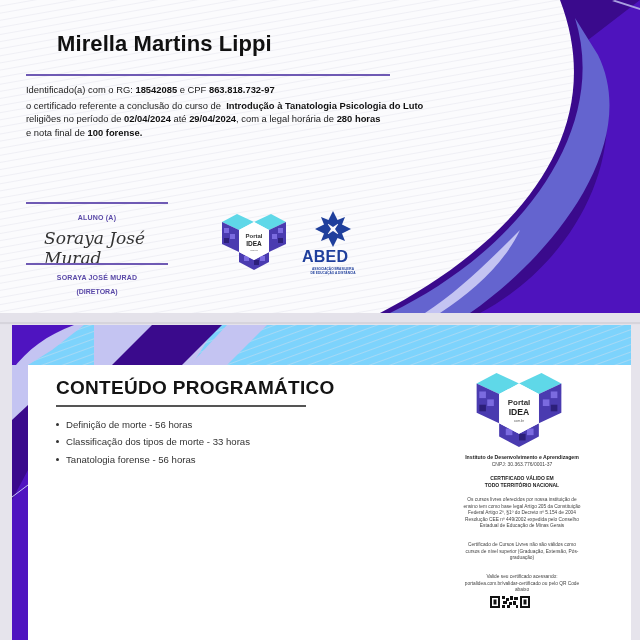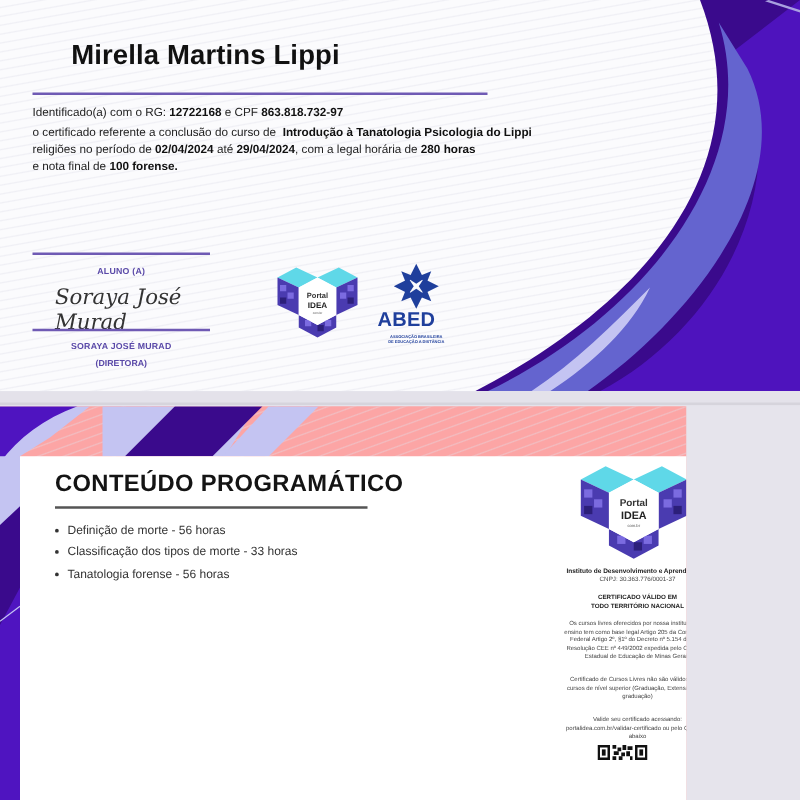--- a/index.html
+++ b/index.html
@@ -61,22 +61,22 @@
     position: absolute; left: 0; top: 57px; width: 62px; text-align: center;
     font-size: 3.2px; font-weight: bold; color: #1f3f9c; line-height: 4px;
   }
 
   
   .sep { position: absolute; left: 0; top: 313px; width: 640px; height: 12px; background: #e4e2ea; }
   .sep .sep-line { position: absolute; left: 0; top: 9px; width: 640px; height: 2px; background: #d6d4dc; }
 
   
   .page2 {
-    position: absolute; left: 0; top: 325px; width: 549px; height: 315px;
-    background: #fca5a5; overflow: hidden;
+    position: absolute; left: 12px; top: 325px; width: 619px; height: 315px;
+    background: #7dd3fc; overflow: hidden;
   }
   .page2 .stripes {
     position: absolute; inset: 0;
     background: repeating-linear-gradient(160deg, rgba(0,0,0,0) 0px, rgba(0,0,0,0) 5px, rgba(225,225,235,0.4) 6px, rgba(0,0,0,0) 7px);
   }
   .page2 .deco-svg { position: absolute; left: 0; top: 0; }
   .content-card {
     position: absolute; left: 16px; top: 40px; width: 624px; height: 275px; background: #ffffff;
   }
   .section-title {
@@ -119,25 +119,25 @@
     <path d="M520 230 C 490 260 460 290 425 313 L440 313 C 475 290 505 262 520 230 Z" fill="#c4c4f2"></path>
 
     <path d="M615 0 L640 8 L640 10 L612 1 Z" fill="#a9a0e0"></path>
   </svg>
 
   <div class="name">Mirella Martins Lippi</div>
   <div class="name-rule"></div>
 
   <div class="body-text">
     <div class="line">
-      <span>Identificado(a) com o RG: </span><b>12722168</b><span> e CPF </span><b>863.818.732-97</b>
+      <span>Identificado(a) com o RG: </span><b>18542085</b><span> e CPF </span><b>863.818.732-97</b>
     </div>
     <div class="gap"></div>
     <div class="line">
-      <span>o certificado referente a conclusão do curso de </span>&nbsp;<b>Introdução à Tanatologia Psicologia do Lippi</b>
+      <span>o certificado referente a conclusão do curso de </span>&nbsp;<b>Introdução à Tanatologia Psicologia do Luto</b>
     </div>
     <div class="line">
       <span>religiões no período de </span><b>02/04/2024</b><span> até </span><b>29/04/2024</b><span>, com a legal horária de </span><b>280 horas</b>
     </div>
     <div class="line">
       <span>e nota final de </span><b>100 forense.</b>
     </div>
   </div>
 
   <div class="sig-rule-top"></div>

